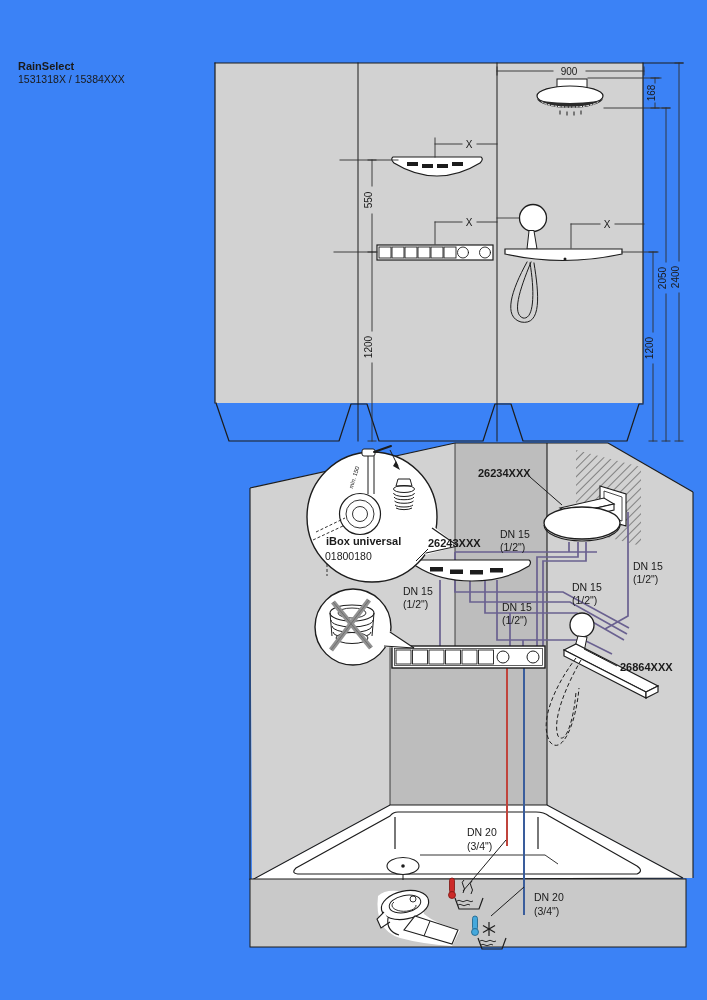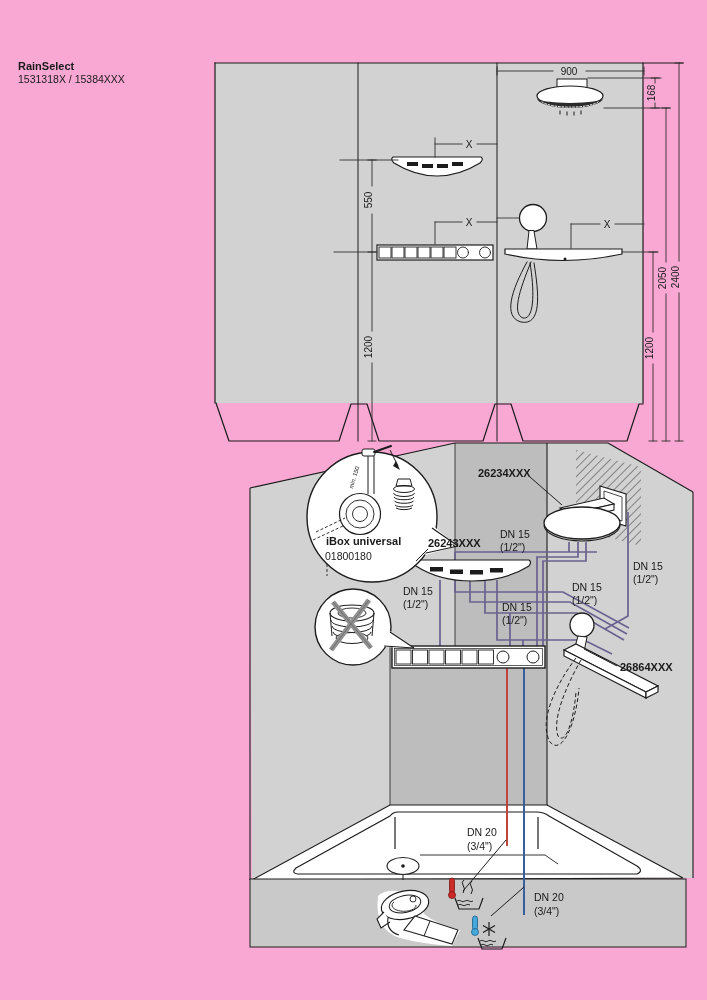--- a/index.html
+++ b/index.html
@@ -1,16 +1,16 @@
 <!DOCTYPE html>
 <html><head>
 <meta charset="utf-8">
 <style>
   html,body{margin:0;padding:0;background:#ffffff;}
-  .canvas{position:relative;width:707px;height:1000px;background:#f9a8d4;overflow:hidden;
+  .canvas{position:relative;width:707px;height:1000px;background:#3b82f6;overflow:hidden;
           font-family:"Liberation Sans",sans-serif;}
   svg{position:absolute;left:0;top:0;}
   text{fill:#1a1a1a;font-family:"Liberation Sans",sans-serif;}
   .hdr-title{font-size:11px;font-weight:bold;}
   .hdr-codes{font-size:10.5px;}
   .dim{font-size:10px;}
   .lbl{font-size:10.5px;}
   .part{font-size:11px;font-weight:bold;}
   .note{font-size:6px;}
 </style>

